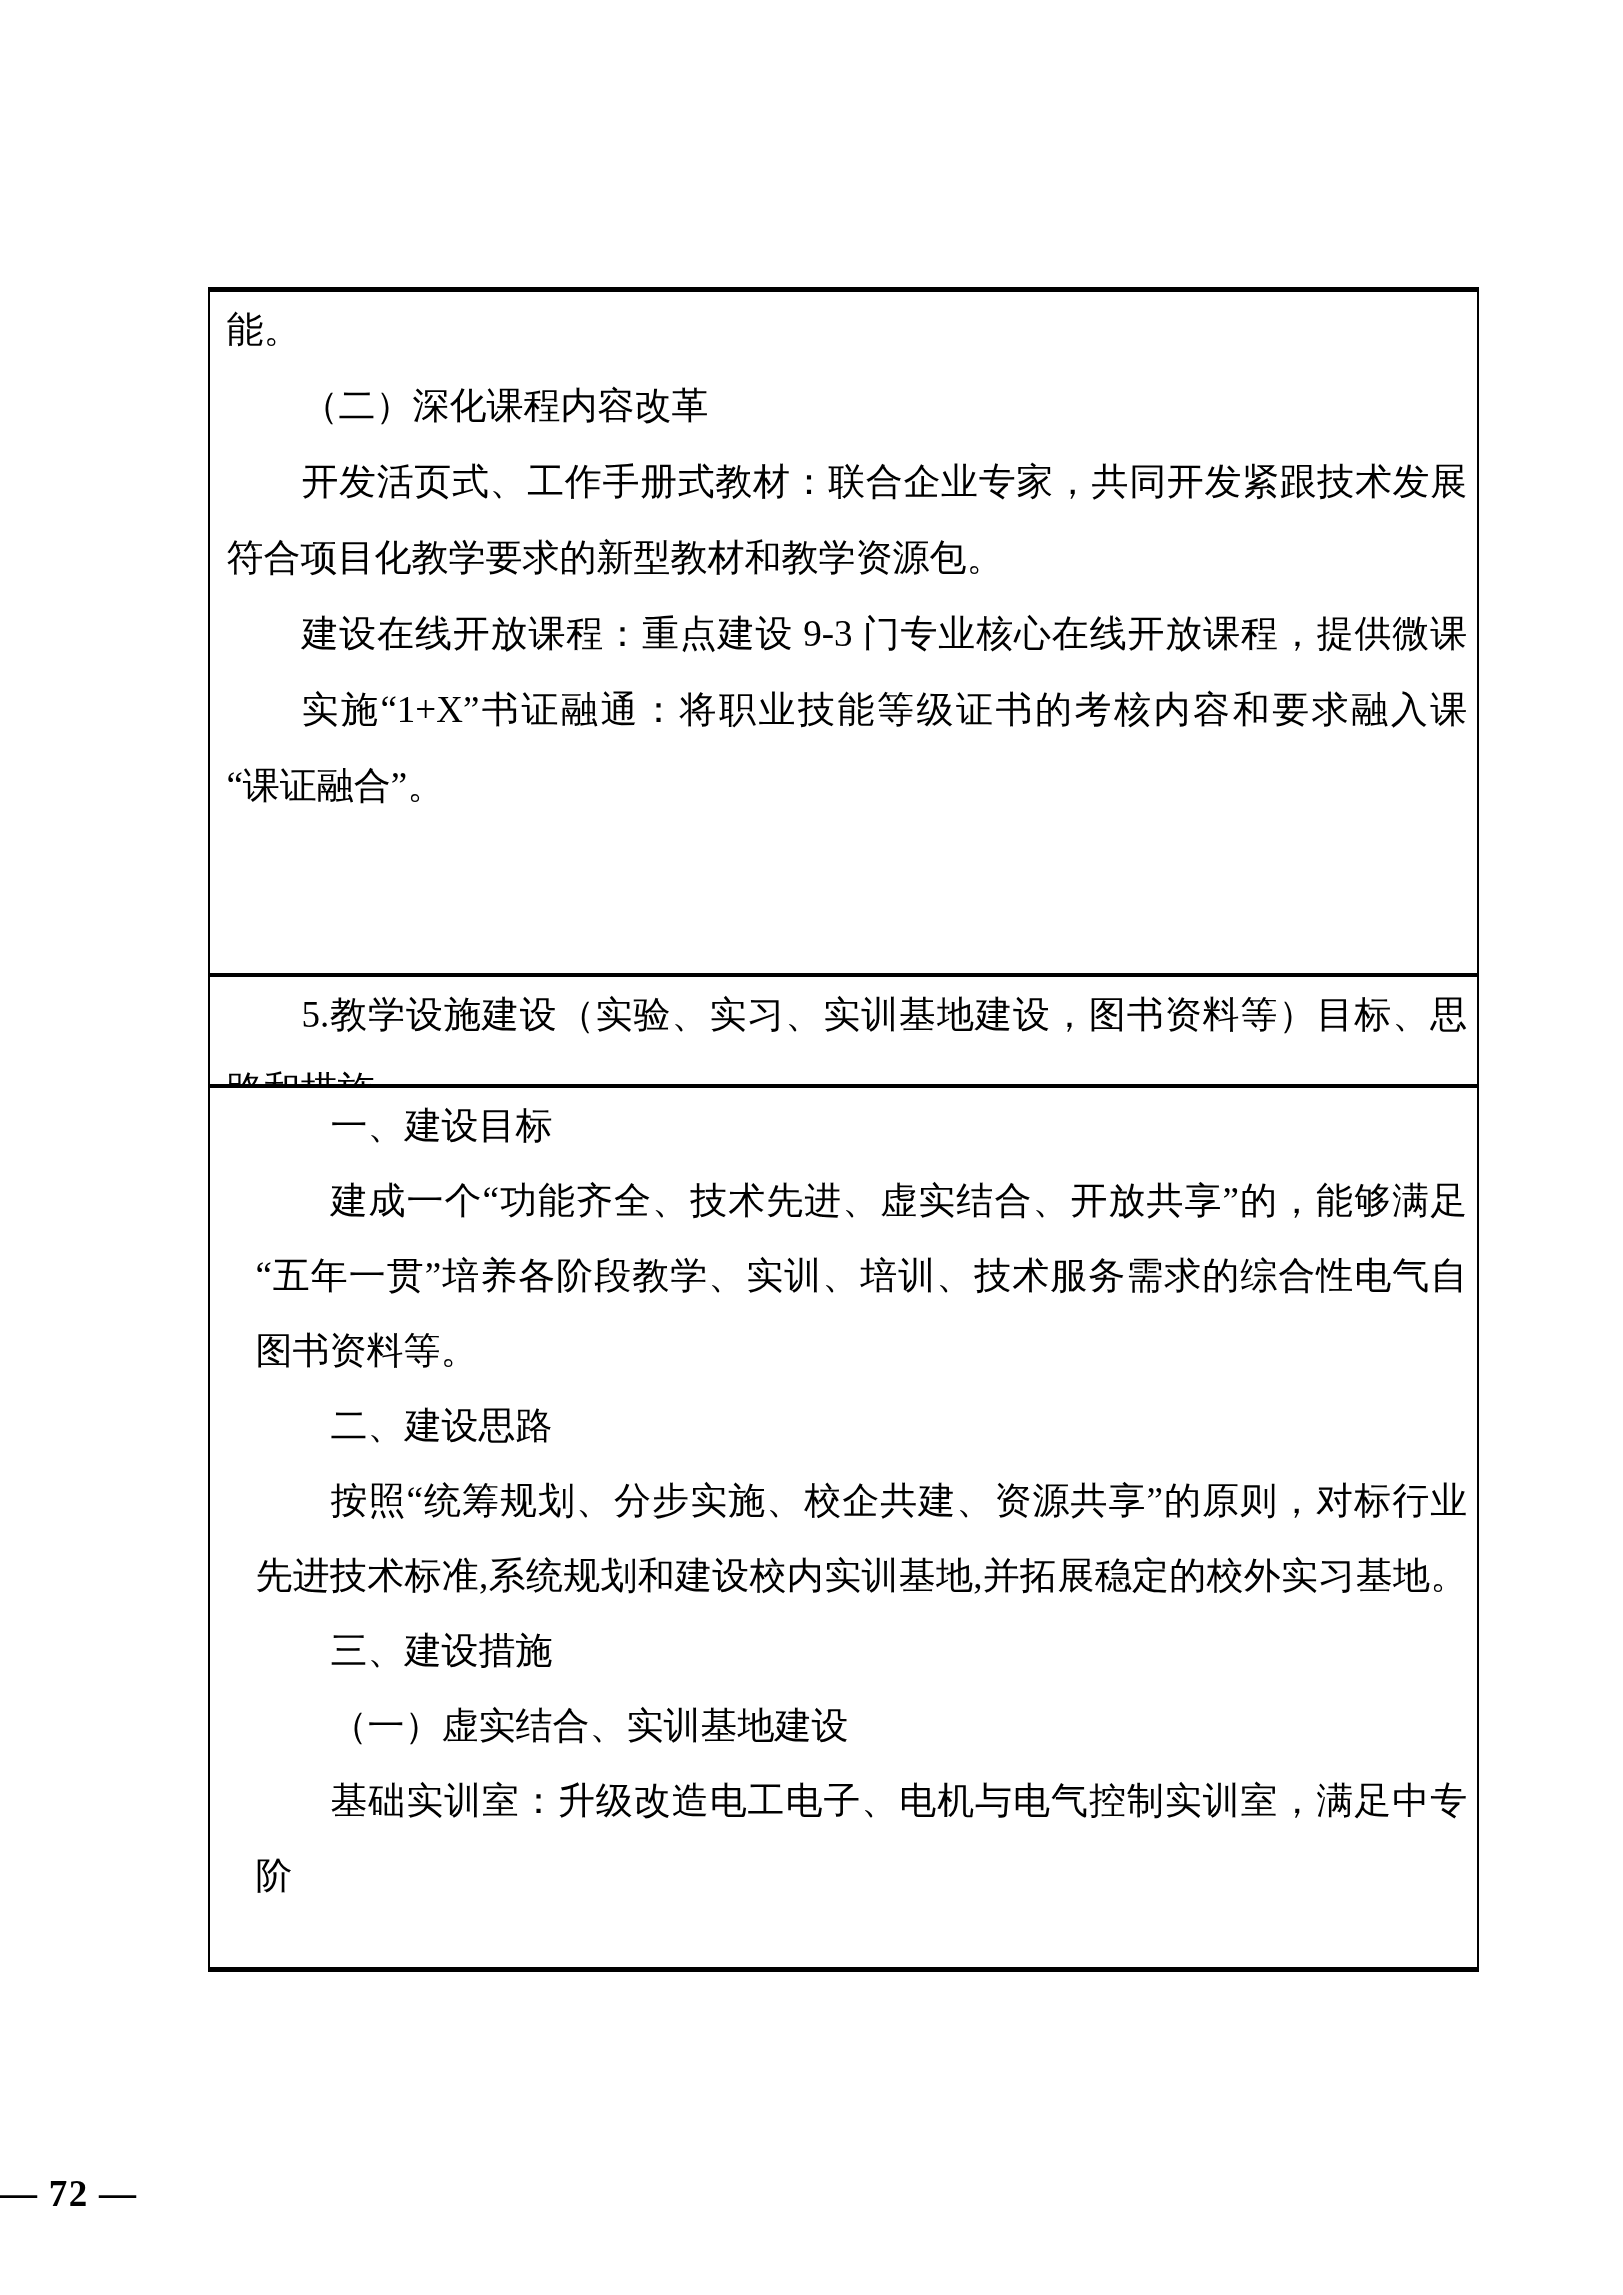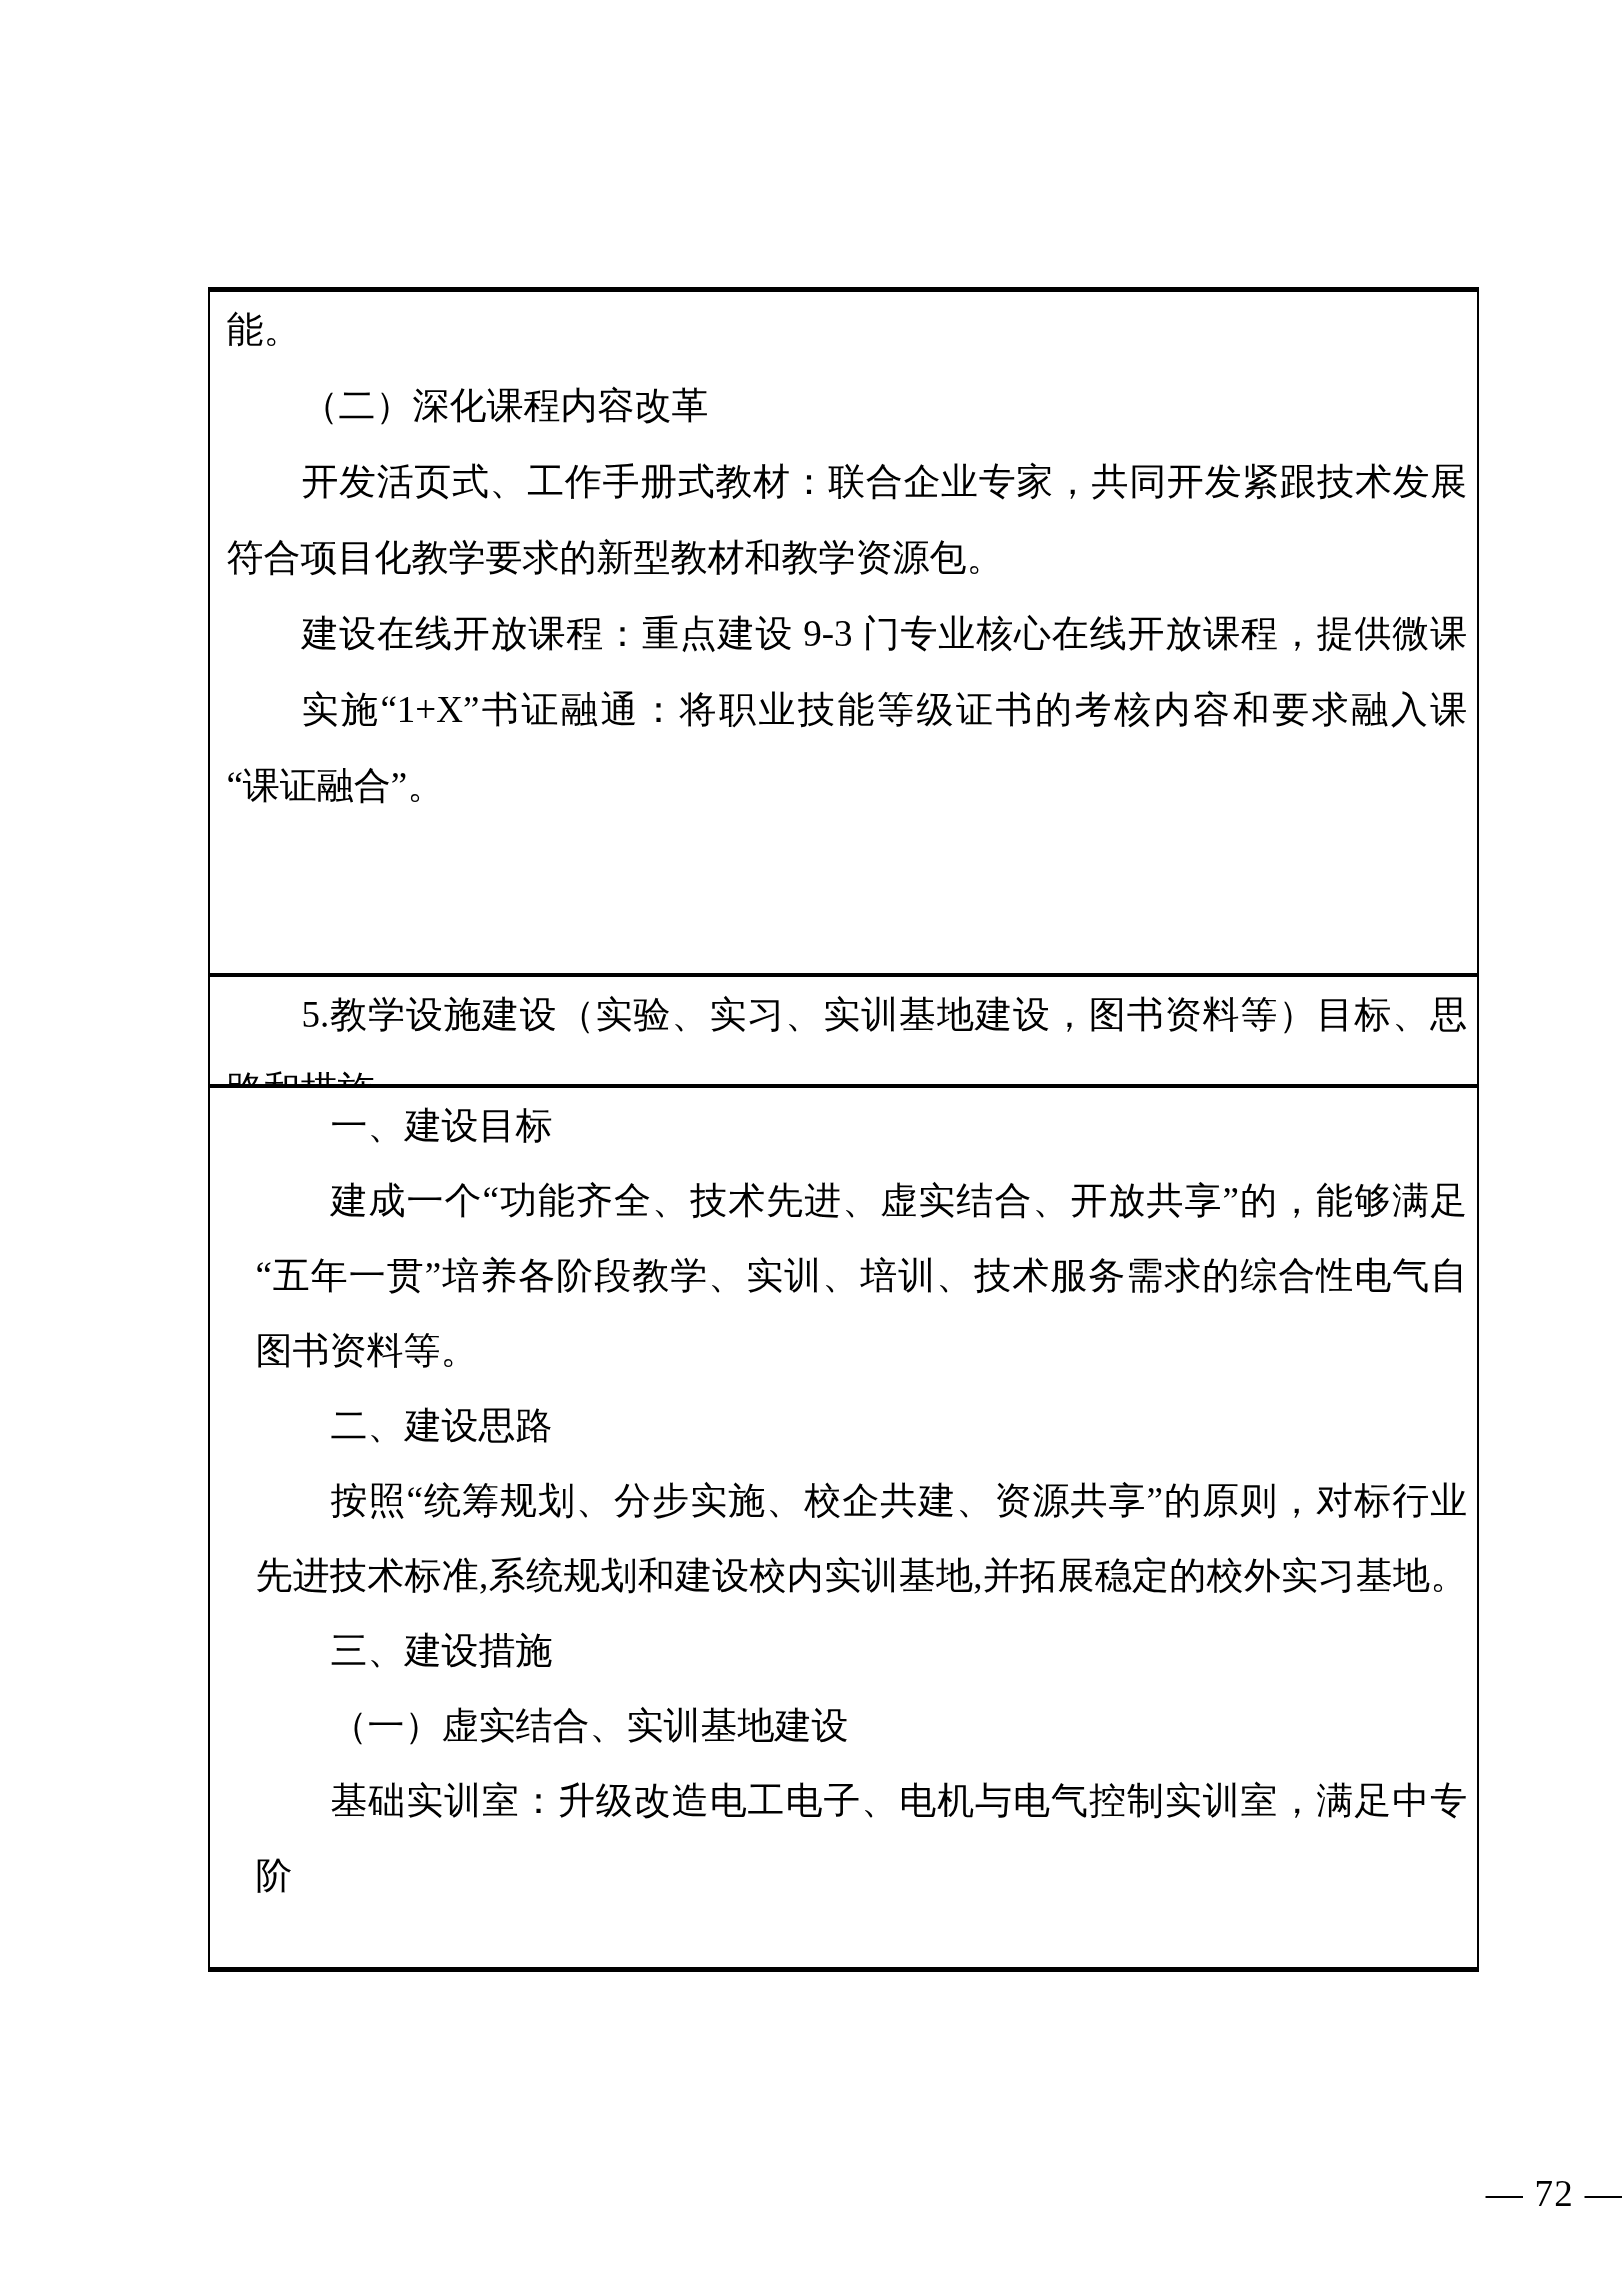--- a/index.html
+++ b/index.html
@@ -49,24 +49,25 @@
     white-space: normal;
     text-align: justify;
     text-align-last: justify;
     text-justify: inter-character;
   }
   .page-number {
     position: absolute;
     top: 2172px;
     left: 0;
     width: 100%;
-    text-align: right;
+    text-align: left;
     font-size: 37px;
     line-height: 43px;
     letter-spacing: 1.3px;
+    font-weight: bold;
   }
 </style>
 </head>
 <body>
 
 <div class="page">
 
   <div class="doc-table">
 
     <div class="row row-1">

